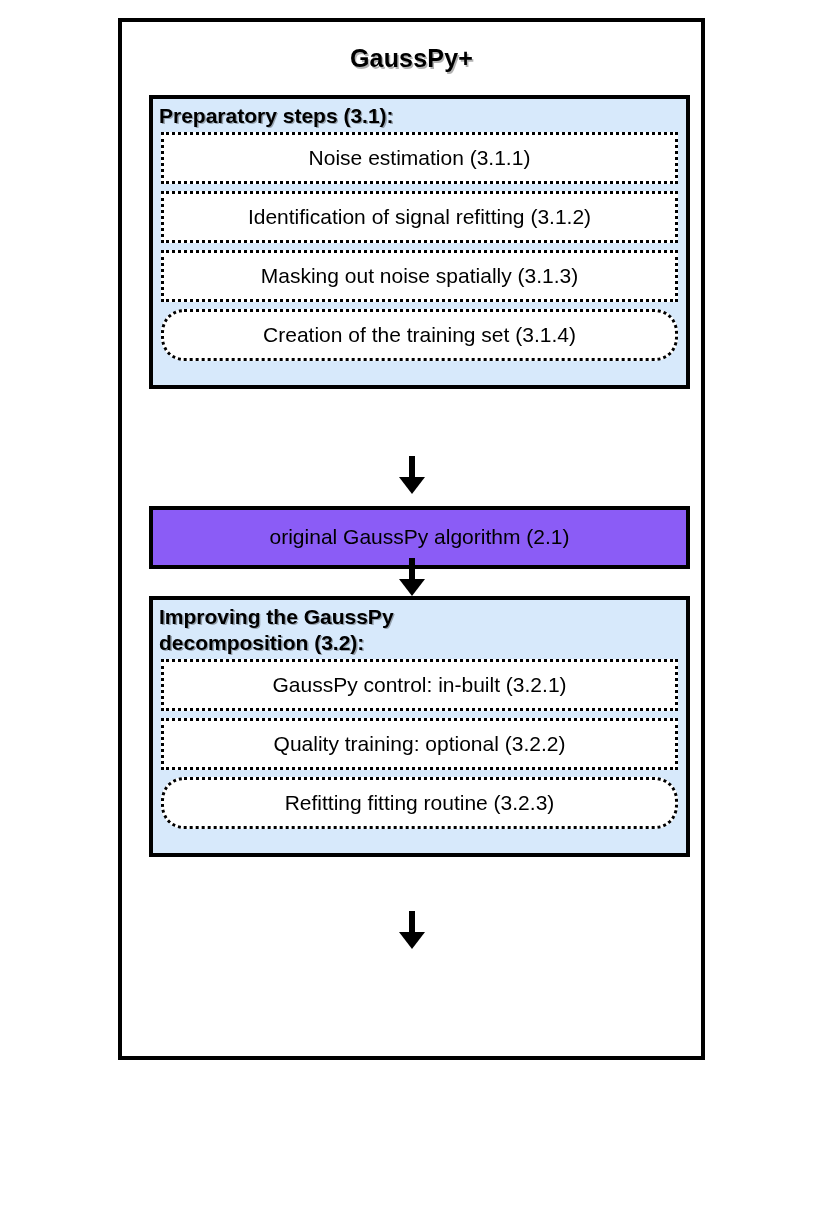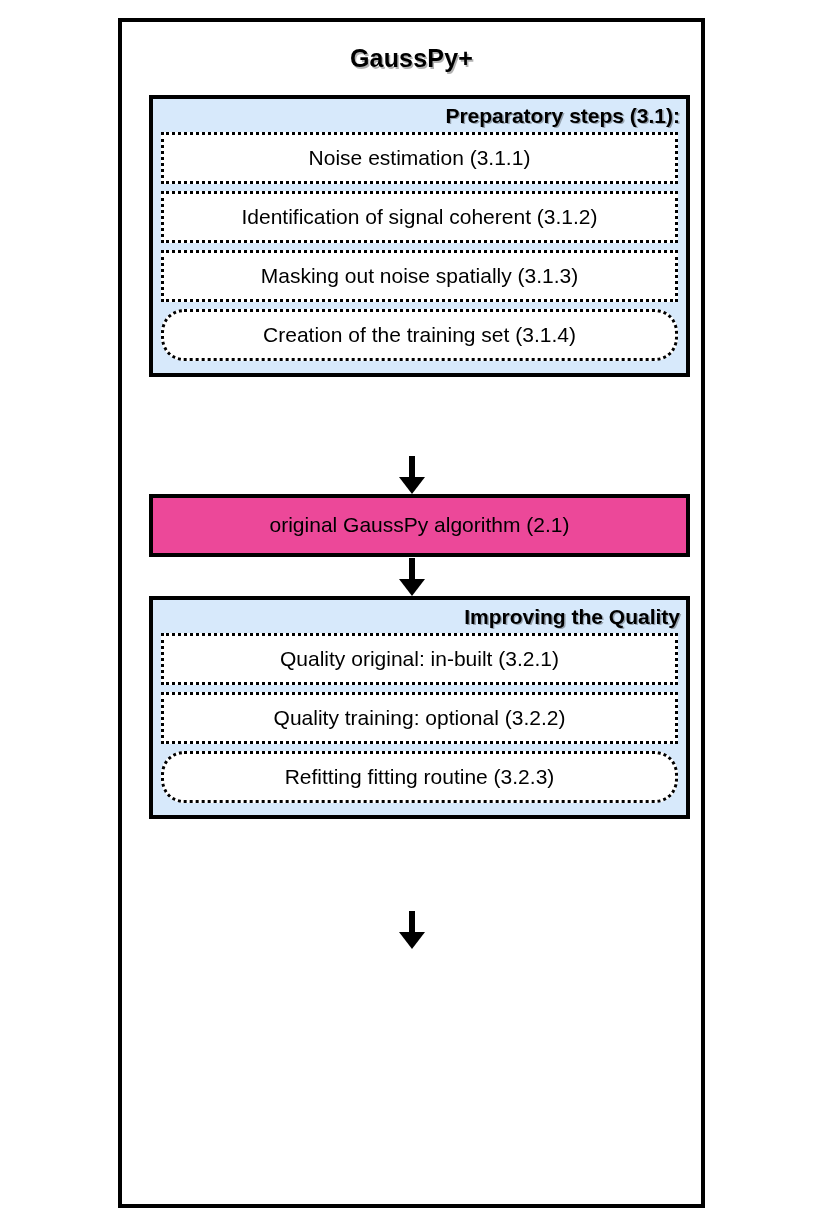--- a/index.html
+++ b/index.html
@@ -15,21 +15,21 @@
     color: #000000;
     overflow: hidden;
   }
 
   
   #flowchart-frame {
     position: absolute;
     left: 118px;
     top: 18px;
     width: 587px;
-    height: 1190px;
+    height: 1042px;
     box-sizing: border-box;
     border: 4px solid #000000;
     background: #ffffff;
   }
 
   
   #chart-title {
     position: absolute;
     left: 0;
     top: 22px;
@@ -43,33 +43,33 @@
 
   
   .stage {
     position: absolute;
     left: 27px;
     width: 541px;
     box-sizing: border-box;
     border: 4px solid #000000;
   }
   .stage.blue  { background: #d7e9fb; }
-  .stage.yellow{ background: #ec4899; }
+  .stage.yellow{ background: #8b5cf6; margin-top: 12px; }
 
   .stage-header {
-    text-align: right;
+    text-align: left;
     font-size: 21px;
     font-weight: bold;
     line-height: 26px;
     text-shadow: 1.4px 1.4px 0.6px rgba(0,0,0,0.30);
     padding: 4px 6px 3px 6px;
   }
 
   .substep-list {
-    padding: 0 8px 12px 8px;
+    padding: 0 8px 24px 8px;
   }
 
   .substep {
     box-sizing: border-box;
     border: 3px dotted #000000;
     background: #ffffff;
     text-align: center;
     font-size: 21px;
     line-height: 27px;
     padding: 9px 6px 10px 6px;
@@ -128,21 +128,21 @@
 <body>
 
 <div id="flowchart-frame">
 
   <div id="chart-title">GaussPy+</div>
 
   <div class="stage blue" id="stage-prep">
     <div class="stage-header">Preparatory steps (3.1):</div>
     <div class="substep-list">
       <div class="substep">Noise estimation (3.1.1)</div>
-      <div class="substep">Identification of signal coherent (3.1.2)</div>
+      <div class="substep">Identification of signal refitting (3.1.2)</div>
       <div class="substep">Masking out noise spatially (3.1.3)</div>
       <div class="substep">Creation of the training set (3.1.4)</div>
     </div>
   </div>
 
   <div class="arrow" id="arrow-prep-to-gausspy">
     <div class="shaft"></div>
     <div class="head"></div>
   </div>
 
@@ -150,24 +150,25 @@
     <div class="plain-label">original GaussPy algorithm (2.1)</div>
   </div>
 
   <div class="arrow" id="arrow-gausspy-to-improve">
     <div class="shaft"></div>
     <div class="head"></div>
   </div>
 
   <div class="stage blue" id="stage-improve">
     <div class="stage-header">
-      <div>Improving the Quality</div>
+      <div>Improving the GaussPy</div>
+      <div>decomposition (3.2):</div>
     </div>
     <div class="substep-list">
-      <div class="substep">Quality original: in-built (3.2.1)</div>
+      <div class="substep">GaussPy control: in-built (3.2.1)</div>
       <div class="substep">Quality training: optional (3.2.2)</div>
       <div class="substep">Refitting fitting routine (3.2.3)</div>
     </div>
   </div>
 
   <div class="arrow" id="arrow-improve-to-refit">
     <div class="shaft"></div>
     <div class="head"></div>
   </div>
 

